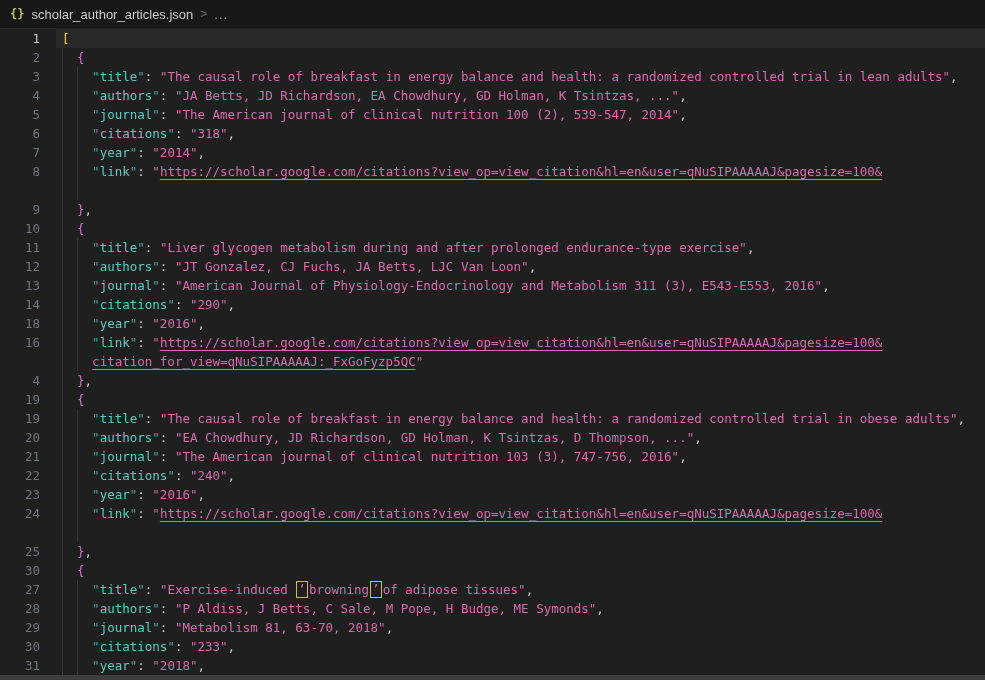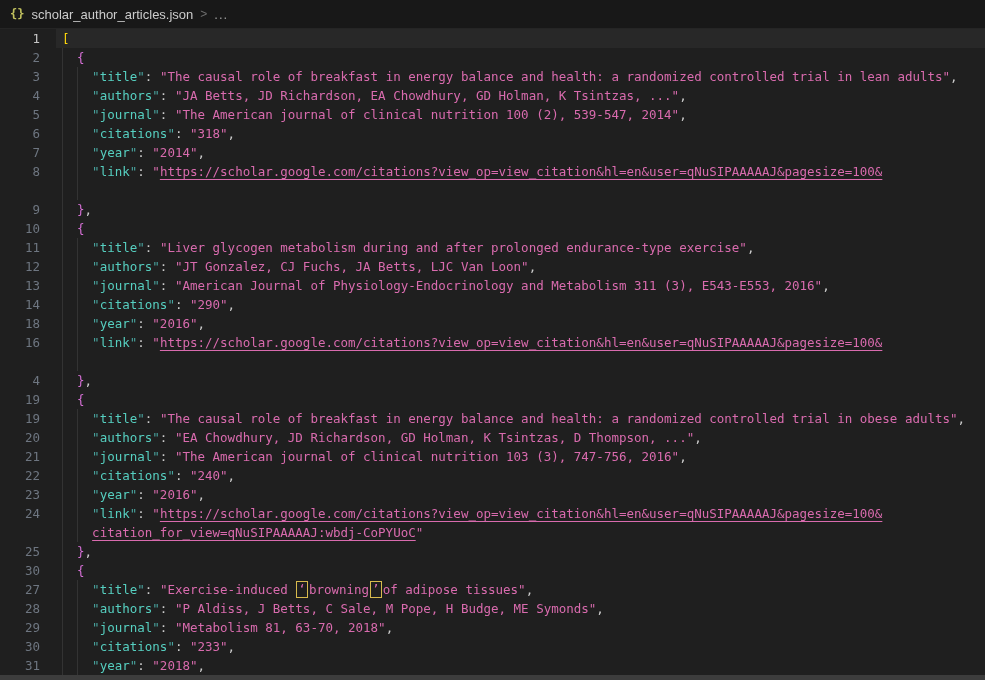--- a/index.html
+++ b/index.html
@@ -69,30 +69,30 @@
     <div class="row"><span class="guide" style="left: 62px;"></span><span class="guide" style="left: 77px;"></span><span class="ln">8</span><span class="code"><span class="tk-w">    </span><span class="tk-kq">"</span><span class="tk-k">link</span><span class="tk-kq">"</span><span class="tk-p">: </span><span class="tk-v">"</span><span class="tk-vl">https://scholar.google.com/citations?view_op=view_citation&amp;hl=en&amp;user=qNuSIPAAAAAJ&amp;pagesize=100&amp;</span></span></div>
     <div class="row"><span class="guide" style="left: 62px;"></span><span class="guide" style="left: 77px;"></span><span class="ln"></span></div>
     <div class="row"><span class="guide" style="left: 62px;"></span><span class="ln">9</span><span class="code"><span class="tk-w">  </span><span class="tk-b2">}</span><span class="tk-p">,</span></span></div>
     <div class="row"><span class="guide" style="left: 62px;"></span><span class="ln">10</span><span class="code"><span class="tk-w">  </span><span class="tk-b2">{</span></span></div>
     <div class="row"><span class="guide" style="left: 62px;"></span><span class="guide" style="left: 77px;"></span><span class="ln">11</span><span class="code"><span class="tk-w">    </span><span class="tk-kq">"</span><span class="tk-k">title</span><span class="tk-kq">"</span><span class="tk-p">: </span><span class="tk-v">"Liver glycogen metabolism during and after prolonged endurance-type exercise"</span><span class="tk-p">,</span></span></div>
     <div class="row"><span class="guide" style="left: 62px;"></span><span class="guide" style="left: 77px;"></span><span class="ln">12</span><span class="code"><span class="tk-w">    </span><span class="tk-kq">"</span><span class="tk-k">authors</span><span class="tk-kq">"</span><span class="tk-p">: </span><span class="tk-v">"JT Gonzalez, CJ Fuchs, JA Betts, LJC Van Loon"</span><span class="tk-p">,</span></span></div>
     <div class="row"><span class="guide" style="left: 62px;"></span><span class="guide" style="left: 77px;"></span><span class="ln">13</span><span class="code"><span class="tk-w">    </span><span class="tk-kq">"</span><span class="tk-k">journal</span><span class="tk-kq">"</span><span class="tk-p">: </span><span class="tk-v">"American Journal of Physiology-Endocrinology and Metabolism 311 (3), E543-E553, 2016"</span><span class="tk-p">,</span></span></div>
     <div class="row"><span class="guide" style="left: 62px;"></span><span class="guide" style="left: 77px;"></span><span class="ln">14</span><span class="code"><span class="tk-w">    </span><span class="tk-kq">"</span><span class="tk-k">citations</span><span class="tk-kq">"</span><span class="tk-p">: </span><span class="tk-v">"290"</span><span class="tk-p">,</span></span></div>
     <div class="row"><span class="guide" style="left: 62px;"></span><span class="guide" style="left: 77px;"></span><span class="ln">18</span><span class="code"><span class="tk-w">    </span><span class="tk-kq">"</span><span class="tk-k">year</span><span class="tk-kq">"</span><span class="tk-p">: </span><span class="tk-v">"2016"</span><span class="tk-p">,</span></span></div>
     <div class="row"><span class="guide" style="left: 62px;"></span><span class="guide" style="left: 77px;"></span><span class="ln">16</span><span class="code"><span class="tk-w">    </span><span class="tk-kq">"</span><span class="tk-k">link</span><span class="tk-kq">"</span><span class="tk-p">: </span><span class="tk-v">"</span><span class="tk-vl">https://scholar.google.com/citations?view_op=view_citation&amp;hl=en&amp;user=qNuSIPAAAAAJ&amp;pagesize=100&amp;</span></span></div>
-    <div class="row"><span class="guide" style="left: 62px;"></span><span class="guide" style="left: 77px;"></span><span class="ln"></span></div>
+    <div class="row"><span class="guide" style="left: 62px;"></span><span class="guide" style="left: 77px;"></span><span class="ln"></span><span class="code"><span class="tk-w">    </span><span class="tk-vl">citation_for_view=qNuSIPAAAAAJ:_FxGoFyzp5QC</span><span class="tk-v">"</span></span></div>
     <div class="row"><span class="guide" style="left: 62px;"></span><span class="ln">4</span><span class="code"><span class="tk-w">  </span><span class="tk-b2">}</span><span class="tk-p">,</span></span></div>
     <div class="row"><span class="guide" style="left: 62px;"></span><span class="ln">19</span><span class="code"><span class="tk-w">  </span><span class="tk-b2">{</span></span></div>
     <div class="row"><span class="guide" style="left: 62px;"></span><span class="guide" style="left: 77px;"></span><span class="ln">19</span><span class="code"><span class="tk-w">    </span><span class="tk-kq">"</span><span class="tk-k">title</span><span class="tk-kq">"</span><span class="tk-p">: </span><span class="tk-v">"The causal role of breakfast in energy balance and health: a randomized controlled trial in obese adults"</span><span class="tk-p">,</span></span></div>
     <div class="row"><span class="guide" style="left: 62px;"></span><span class="guide" style="left: 77px;"></span><span class="ln">20</span><span class="code"><span class="tk-w">    </span><span class="tk-kq">"</span><span class="tk-k">authors</span><span class="tk-kq">"</span><span class="tk-p">: </span><span class="tk-v">"EA Chowdhury, JD Richardson, GD Holman, K Tsintzas, D Thompson, ..."</span><span class="tk-p">,</span></span></div>
     <div class="row"><span class="guide" style="left: 62px;"></span><span class="guide" style="left: 77px;"></span><span class="ln">21</span><span class="code"><span class="tk-w">    </span><span class="tk-kq">"</span><span class="tk-k">journal</span><span class="tk-kq">"</span><span class="tk-p">: </span><span class="tk-v">"The American journal of clinical nutrition 103 (3), 747-756, 2016"</span><span class="tk-p">,</span></span></div>
     <div class="row"><span class="guide" style="left: 62px;"></span><span class="guide" style="left: 77px;"></span><span class="ln">22</span><span class="code"><span class="tk-w">    </span><span class="tk-kq">"</span><span class="tk-k">citations</span><span class="tk-kq">"</span><span class="tk-p">: </span><span class="tk-v">"240"</span><span class="tk-p">,</span></span></div>
     <div class="row"><span class="guide" style="left: 62px;"></span><span class="guide" style="left: 77px;"></span><span class="ln">23</span><span class="code"><span class="tk-w">    </span><span class="tk-kq">"</span><span class="tk-k">year</span><span class="tk-kq">"</span><span class="tk-p">: </span><span class="tk-v">"2016"</span><span class="tk-p">,</span></span></div>
     <div class="row"><span class="guide" style="left: 62px;"></span><span class="guide" style="left: 77px;"></span><span class="ln">24</span><span class="code"><span class="tk-w">    </span><span class="tk-kq">"</span><span class="tk-k">link</span><span class="tk-kq">"</span><span class="tk-p">: </span><span class="tk-v">"</span><span class="tk-vl">https://scholar.google.com/citations?view_op=view_citation&amp;hl=en&amp;user=qNuSIPAAAAAJ&amp;pagesize=100&amp;</span></span></div>
-    <div class="row"><span class="guide" style="left: 62px;"></span><span class="guide" style="left: 77px;"></span><span class="ln"></span><span class="code"><span class="tk-w">    </span><span class="tk-vl">citation_for_view=qNuSIPAAAAAJ:wbdj-CoPYUoC</span><span class="tk-v">"</span></span></div>
+    <div class="row"><span class="guide" style="left: 62px;"></span><span class="guide" style="left: 77px;"></span><span class="ln"></span></div>
     <div class="row"><span class="guide" style="left: 62px;"></span><span class="ln">25</span><span class="code"><span class="tk-w">  </span><span class="tk-b2">}</span><span class="tk-p">,</span></span></div>
     <div class="row"><span class="guide" style="left: 62px;"></span><span class="ln">30</span><span class="code"><span class="tk-w">  </span><span class="tk-b2">{</span></span></div>
     <div class="row"><span class="guide" style="left: 62px;"></span><span class="guide" style="left: 77px;"></span><span class="ln">27</span><span class="code"><span class="tk-w">    </span><span class="tk-kq">"</span><span class="tk-k">title</span><span class="tk-kq">"</span><span class="tk-p">: </span><span class="tk-v">"Exercise-induced </span><span class="tk-u">‘</span><span class="tk-v">browning</span><span class="tk-u">’</span><span class="tk-v">of adipose tissues"</span><span class="tk-p">,</span></span></div>
     <div class="row"><span class="guide" style="left: 62px;"></span><span class="guide" style="left: 77px;"></span><span class="ln">28</span><span class="code"><span class="tk-w">    </span><span class="tk-kq">"</span><span class="tk-k">authors</span><span class="tk-kq">"</span><span class="tk-p">: </span><span class="tk-v">"P Aldiss, J Betts, C Sale, M Pope, H Budge, ME Symonds"</span><span class="tk-p">,</span></span></div>
     <div class="row"><span class="guide" style="left: 62px;"></span><span class="guide" style="left: 77px;"></span><span class="ln">29</span><span class="code"><span class="tk-w">    </span><span class="tk-kq">"</span><span class="tk-k">journal</span><span class="tk-kq">"</span><span class="tk-p">: </span><span class="tk-v">"Metabolism 81, 63-70, 2018"</span><span class="tk-p">,</span></span></div>
     <div class="row"><span class="guide" style="left: 62px;"></span><span class="guide" style="left: 77px;"></span><span class="ln">30</span><span class="code"><span class="tk-w">    </span><span class="tk-kq">"</span><span class="tk-k">citations</span><span class="tk-kq">"</span><span class="tk-p">: </span><span class="tk-v">"233"</span><span class="tk-p">,</span></span></div>
     <div class="row"><span class="guide" style="left: 62px;"></span><span class="guide" style="left: 77px;"></span><span class="ln">31</span><span class="code"><span class="tk-w">    </span><span class="tk-kq">"</span><span class="tk-k">year</span><span class="tk-kq">"</span><span class="tk-p">: </span><span class="tk-v">"2018"</span><span class="tk-p">,</span></span></div>
   </div>
 
 <div class="bottombar"></div>

